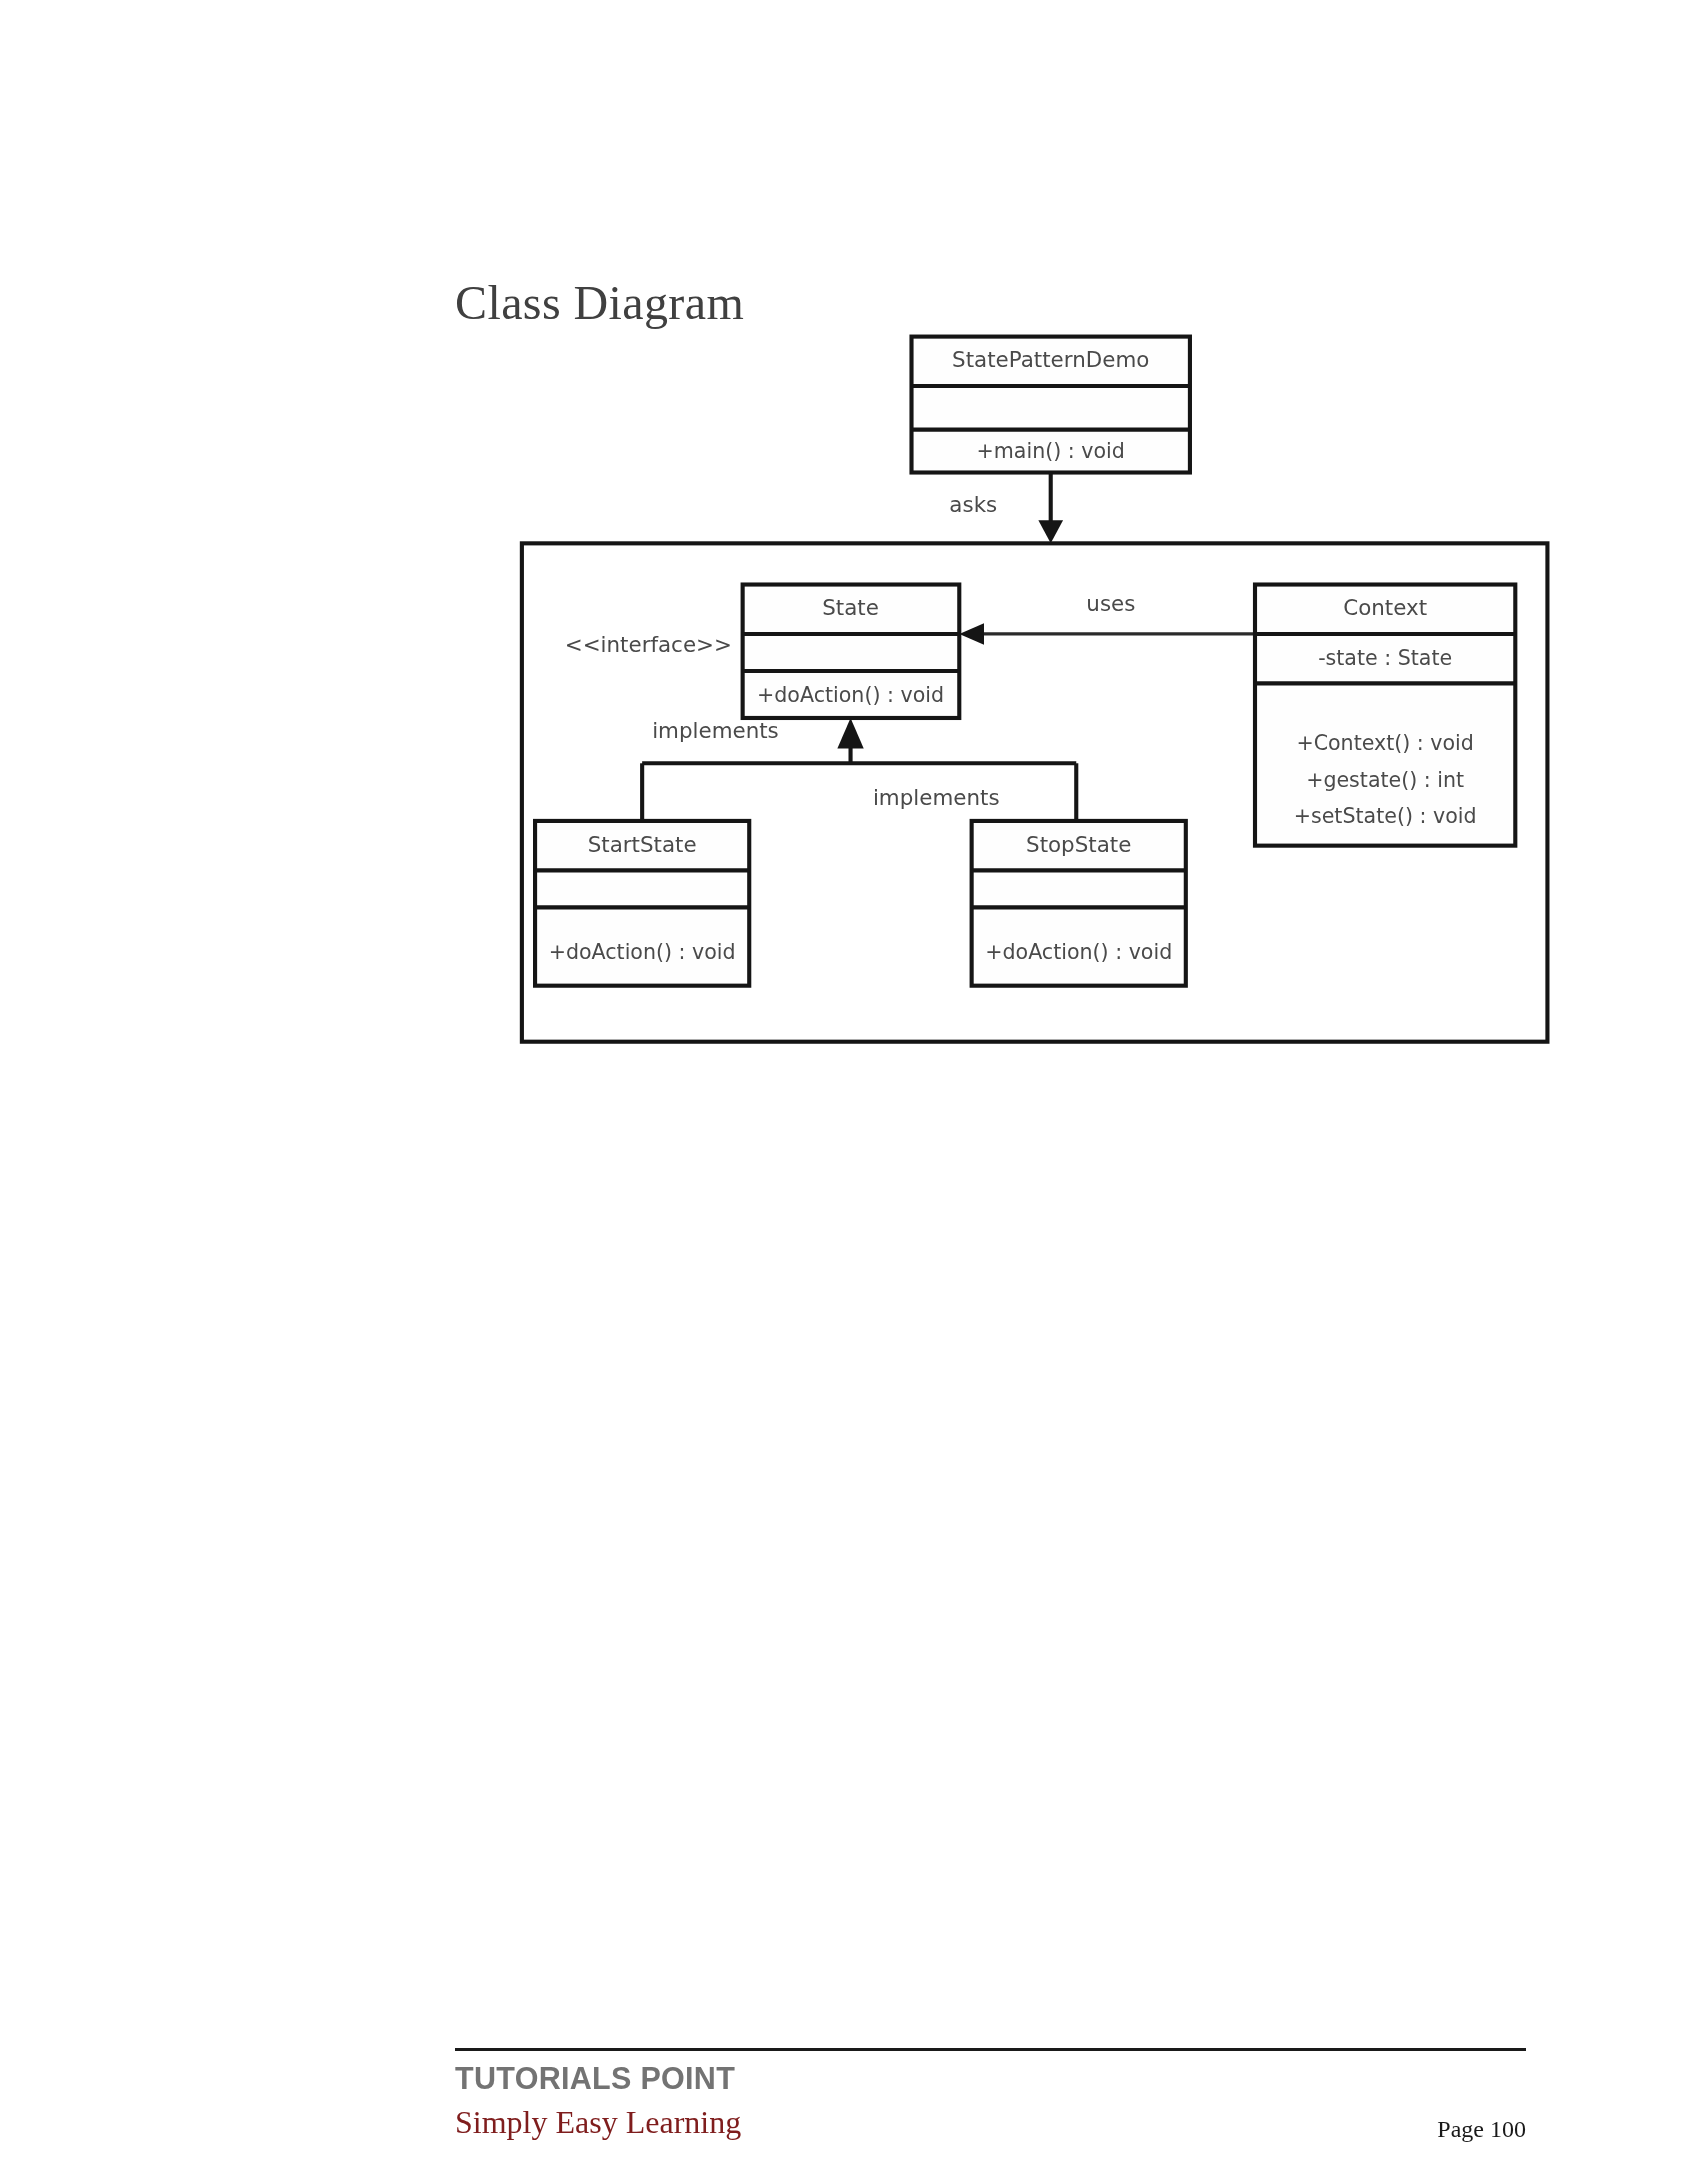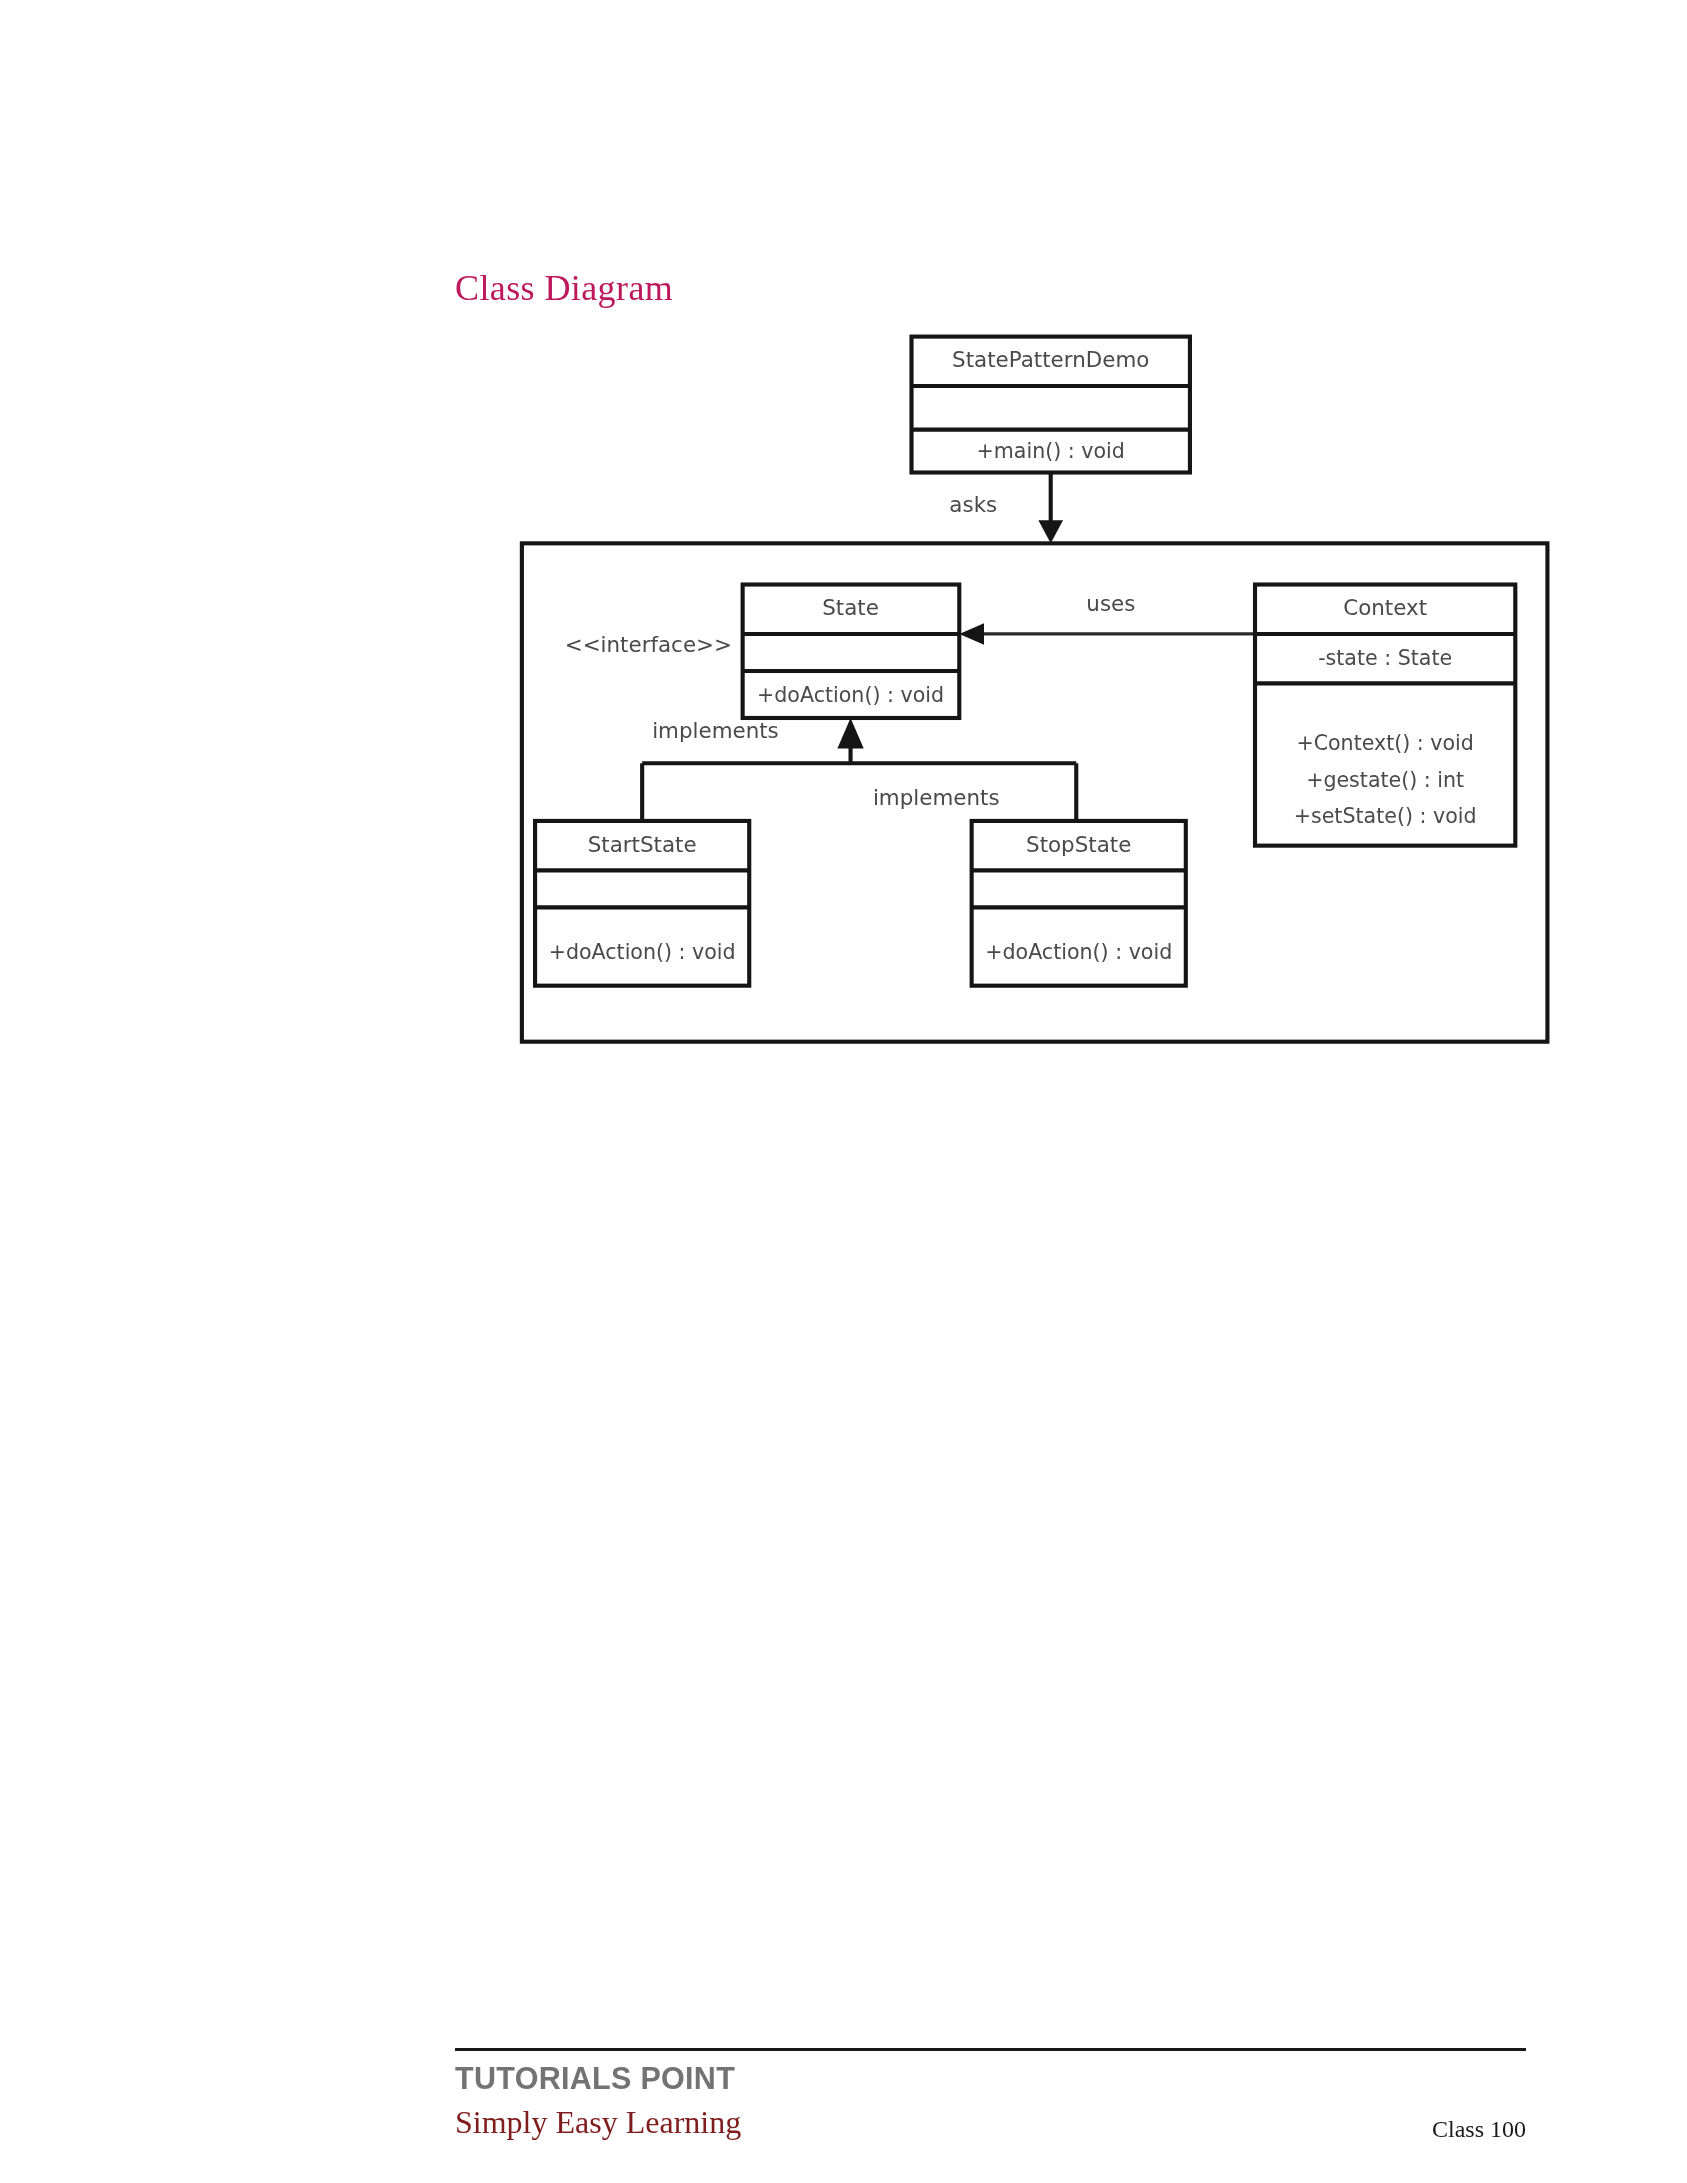--- a/index.html
+++ b/index.html
@@ -16,24 +16,24 @@
     color: #000000;
     overflow: hidden;
   }
 
   
   #page-title {
     position: absolute;
     left: 455px;
     top: 243px;
     font-family: "Liberation Serif", serif;
-    font-size: 36px;
+    font-size: 48px;
     font-weight: 400;
     letter-spacing: 0.4px;
-    color: #be185d;
+    color: #404040;
     white-space: nowrap;
   }
 
   
   #diagram-figure {
     position: absolute;
     left: 0px;
     top: 297px;
     width: 1687px;
     height: 783px;
@@ -229,15 +229,15 @@
       <text class="uml-text" x="1261" y="780">+doAction()  : void</text>
     </g>
 
   </svg>
 </figure>
 
 <footer id="page-footer">
   <div id="footer-rule"></div>
   <div id="footer-brand">TUTORIALS POINT</div>
   <div id="footer-tagline">Simply Easy Learning</div>
-  <div id="footer-pagenum">Class 100</div>
+  <div id="footer-pagenum">Page 100</div>
 </footer>
 
 
 </body></html>

